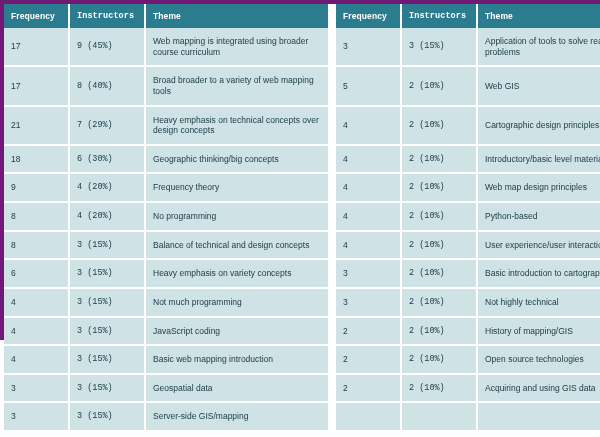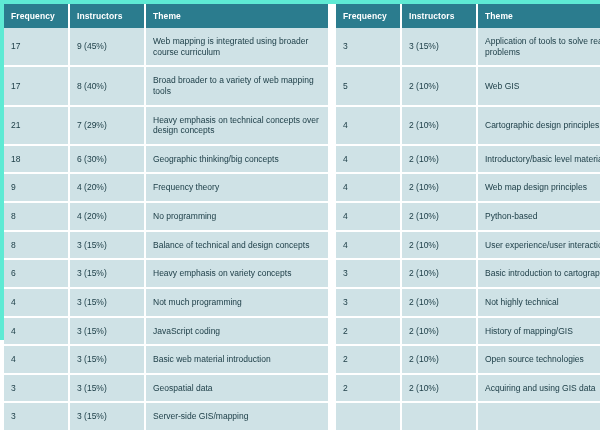--- a/index.html
+++ b/index.html
@@ -10,21 +10,21 @@
   body {
     width: 600px;
     height: 437px;
     font-family: "Liberation Sans", sans-serif;
     overflow: hidden;
   }
   .table-wrap {
     width: 600px;
     height: 340px;
     box-sizing: border-box;
-    background: #5eead4;
+    background: #701a75;
     padding: 4px 4px 4px 4px;
   }
   table.data-table {
     border-collapse: collapse;
     width: 592px;
     table-layout: fixed;
   }
   table.data-table th {
     background: #2b7c8e;
     color: #ffffff;
@@ -50,21 +50,21 @@
     padding: 8px 7px 8px 7px;
     border-right: 2px solid #ffffff;
     border-bottom: 2px solid #ffffff;
     vertical-align: middle;
     line-height: 1.25;
   }
   table.data-table td.empty-cell {
     background: #cfe2e6;
   }
   .col-freq { width: 50px; }
-  .col-inst { width: 60px; }
+  .col-inst { width: 60px; font-family: Liberation Mono, monospace; }
   .col-theme { width: 168px; }
   .last-col { border-right: none !important; margin-left: 36px; }
 </style>
 </head>
 <body>
 
 <div class="table-wrap">
   <table class="data-table">
     <thead>
       <tr>
@@ -164,21 +164,21 @@
           <td class="col-inst">3 (15%)</td>
           <td class="col-theme last-col">JavaScript coding</td>
           <td class="spacer-col"></td>
           <td class="col-freq">2</td>
           <td class="col-inst">2 (10%)</td>
           <td class="col-theme last-col">History of mapping/GIS</td>
         </tr>
         <tr>
           <td class="col-freq">4</td>
           <td class="col-inst">3 (15%)</td>
-          <td class="col-theme last-col">Basic web material introduction</td>
+          <td class="col-theme last-col">Basic web mapping introduction</td>
           <td class="spacer-col"></td>
           <td class="col-freq">2</td>
           <td class="col-inst">2 (10%)</td>
           <td class="col-theme last-col">Open source technologies</td>
         </tr>
         <tr>
           <td class="col-freq">3</td>
           <td class="col-inst">3 (15%)</td>
           <td class="col-theme last-col">Geospatial data</td>
           <td class="spacer-col"></td>

